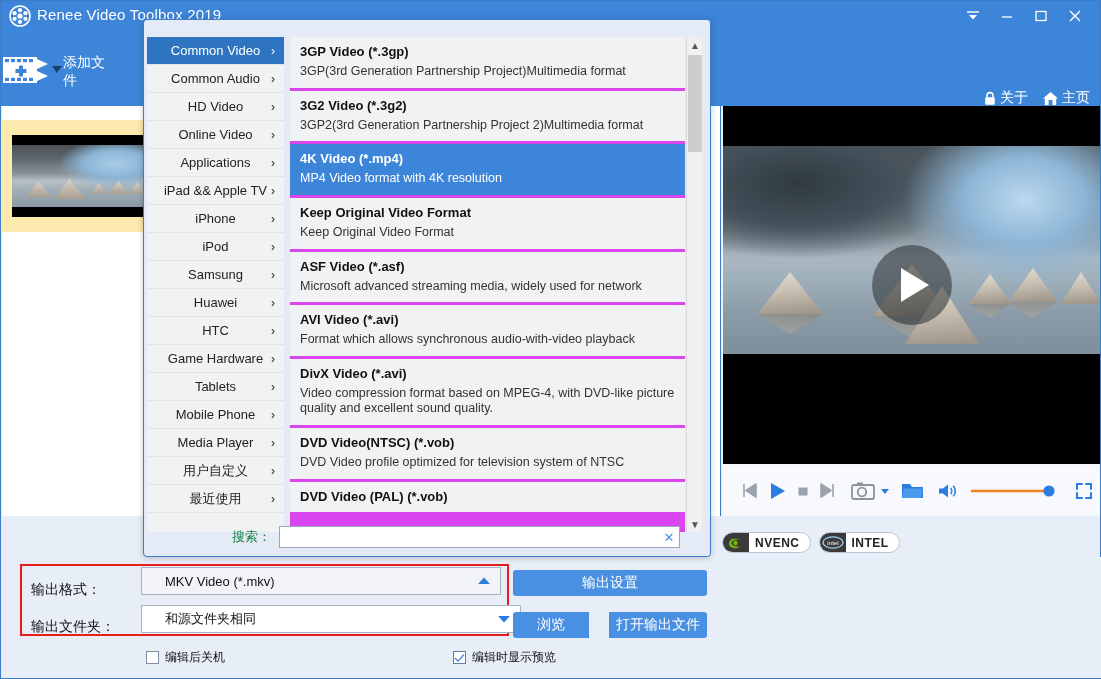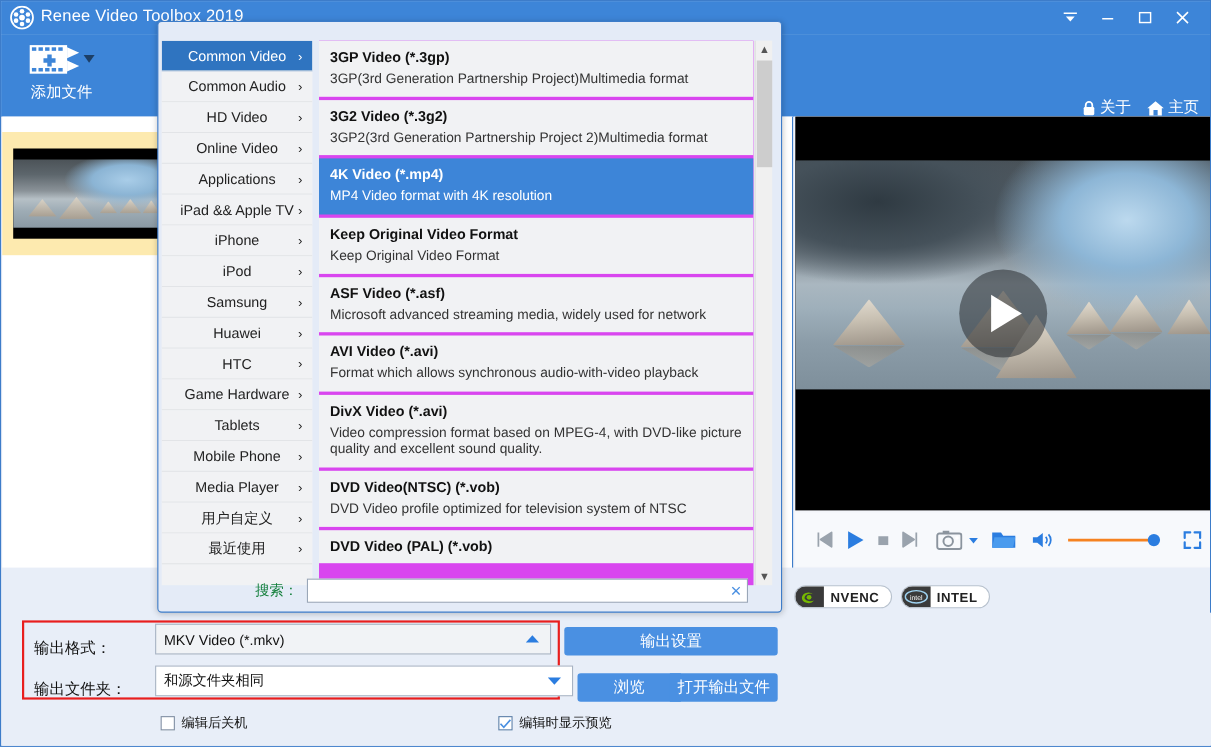--- a/index.html
+++ b/index.html
@@ -44,21 +44,21 @@
   #btn-max   { right:42px; }
   #btn-close { right:8px;  }
 
   
   #ribbon {
     position:absolute; left:0; top:30px; width:1099px; height:75px;
     background:#3d85d8;
   }
   .tool {
     position:absolute; top:6px; width:110px; height:66px;
-    display:flex; flex-direction:column; align-items:center; justify-content:flex-start;
+    display:flex; flex-direction:row; align-items:center; justify-content:flex-start;
     color:#fff;
   }
   .tool .tlabel { font-size:14px; margin-top:4px; color:#fff; }
   #tool-add { left:0px; }
   #tool-intro { left:733px; }
 
   #addfile-icon { position:relative; width:62px; height:34px; }
   #topright-links {
     position:absolute; right:10px; top:58px;
     display:flex; align-items:center; gap:6px;
@@ -198,33 +198,33 @@
   .olabel {
     position:absolute; font-size:14px; color:#111;
   }
   #lbl-format { left:30px; top:580px; }
   #lbl-folder { left:30px; top:617px; }
 
   .combo {
     position:absolute; height:28px;
     background:#fff; border:1px solid #a7b3c4;
     display:flex; align-items:center;
-    padding-left:7px; font-size:13px; color:#111;
+    padding-left:23px; font-size:13px; color:#111;
   }
   #combo-format { left:140px; top:566px; width:360px; background:#f1f3f6; }
   #combo-folder { left:140px; top:604px; width:380px; }
   .combo .arrow { position:absolute; right:9px; top:50%; transform:translateY(-50%); }
 
   .bbtn {
     position:absolute; background:#4a90e2; color:#fff; border:none;
     font-size:14px; font-family:"Liberation Sans", sans-serif;
     display:flex; align-items:center; justify-content:center;
   }
   #btn-outsettings { left:512px; top:569px; width:194px; height:26px; border-radius:3px;}
-  #btn-browse      { left:524px; top:611px; width:94px;  height:26px; border-radius:3px 0 0 3px;}
+  #btn-browse      { left:512px; top:611px; width:76px;  height:26px; border-radius:3px 0 0 3px;}
   #btn-openout     { left:608px; top:611px; width:98px;  height:26px; border-radius:0 3px 3px 0;}
 
   .chk-row { position:absolute; display:flex; align-items:center; gap:6px; font-size:12px; color:#111;}
   #chk-shutdown { left:145px; top:648px; }
   #chk-preview  { left:452px; top:648px; }
   .cbox {
     width:13px; height:13px; border:1px solid #7f8ea3; background:#fff;
     display:flex; align-items:center; justify-content:center;
   }
   .cbox.on { border-color:#5b7ea8; }

